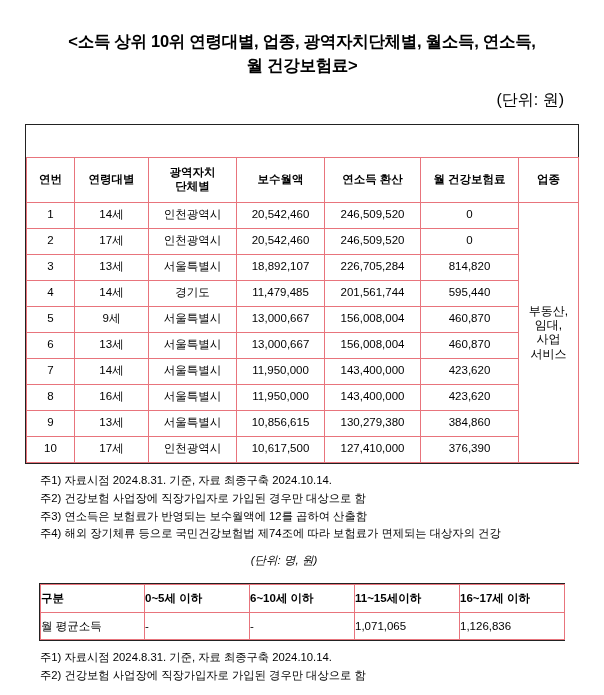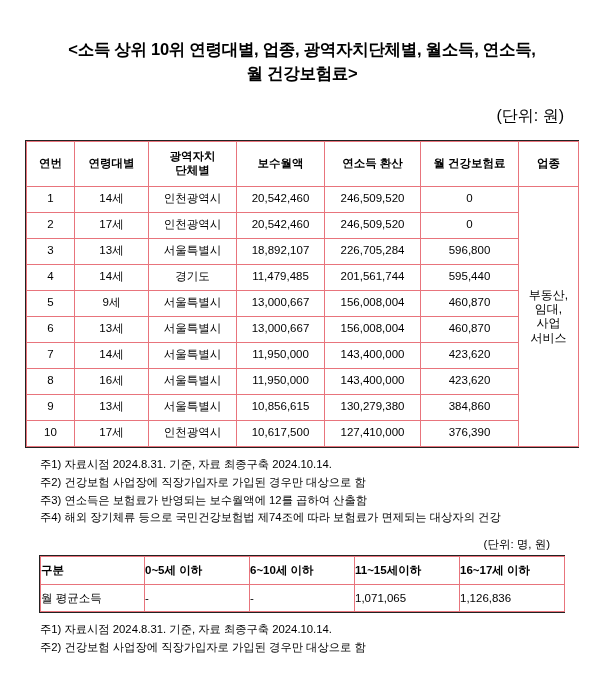--- a/index.html
+++ b/index.html
@@ -20,39 +20,40 @@
     height: 695px;
     box-sizing: border-box;
     padding: 0 18px;
   }
   .title {
     text-align: center;
     font-size: 16.5px;
     font-weight: bold;
     line-height: 1.45;
     letter-spacing: -0.3px;
-    margin: 8px;
+    margin: 0;
     padding-top: 30px;
   }
   .unit {
     text-align: right;
     font-size: 16px;
     padding-right: 22px;
     padding-top: 12px;
     padding-bottom: 13px;
   }
   table {
     border-collapse: collapse;
     font-size: 11.5px;
     margin: 0 auto;
   }
   
   table.main-table {
     width: 552px;
     table-layout: fixed;
+    margin-top: 32px;
   }
   table.main-table th,
   table.main-table td {
     border: 1px solid #e8747c;
     text-align: center;
     padding: 0;
     height: 25px;
     line-height: 1.2;
   }
   table.main-table thead th {
@@ -119,25 +120,26 @@
     margin: 0 auto;
     border: 1.5px solid #222;
   }
   .notes2 {
     font-size: 11.3px;
     line-height: 1.58;
     padding-left: 22px;
     padding-top: 8px;
   }
   .unit2 {
-    text-align: right;
+    text-align: center;
     font-size: 11.5px;
     padding-right: 36px;
     padding-top: 10px;
-    padding-bottom: 3px;
+    padding-bottom: 15px;
+    font-style: italic;
   }
 </style>
 </head>
 <body>
 
 <div class="page">
 
   <div class="title">
     <div>&lt;소득 상위 10위 연령대별, 업종, 광역자치단체별, 월소득, 연소득,</div>
     <div>월 건강보험료&gt;</div>
@@ -192,21 +194,21 @@
           <td>20,542,460</td>
           <td>246,509,520</td>
           <td>0</td>
         </tr>
         <tr>
           <td>3</td>
           <td>13세</td>
           <td>서울특별시</td>
           <td>18,892,107</td>
           <td>226,705,284</td>
-          <td>596,800</td>
+          <td>814,820</td>
         </tr>
         <tr>
           <td>4</td>
           <td>14세</td>
           <td>경기도</td>
           <td>11,479,485</td>
           <td>201,561,744</td>
           <td>595,440</td>
         </tr>
         <tr>

